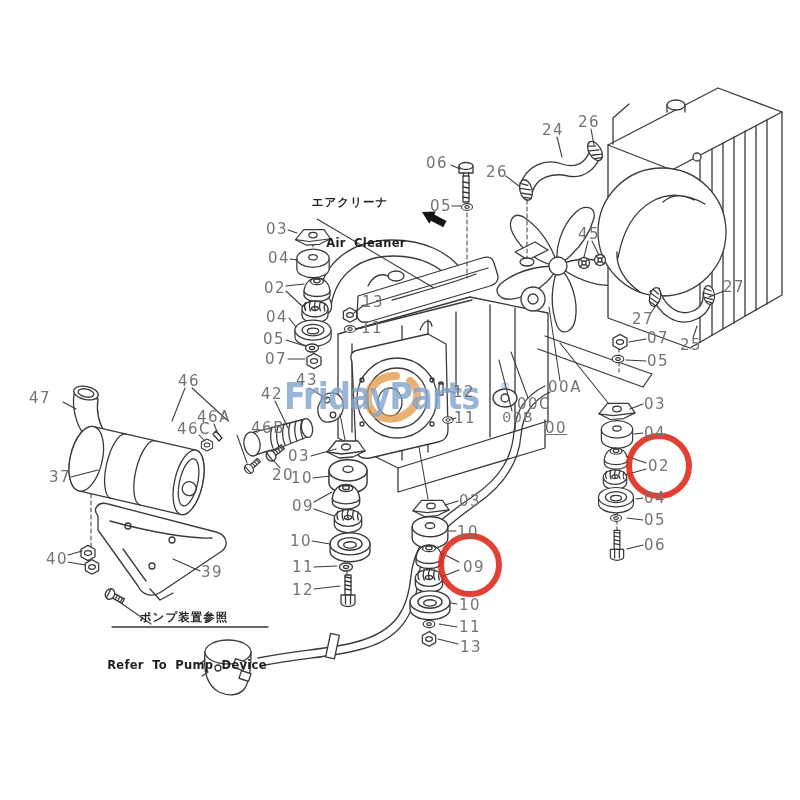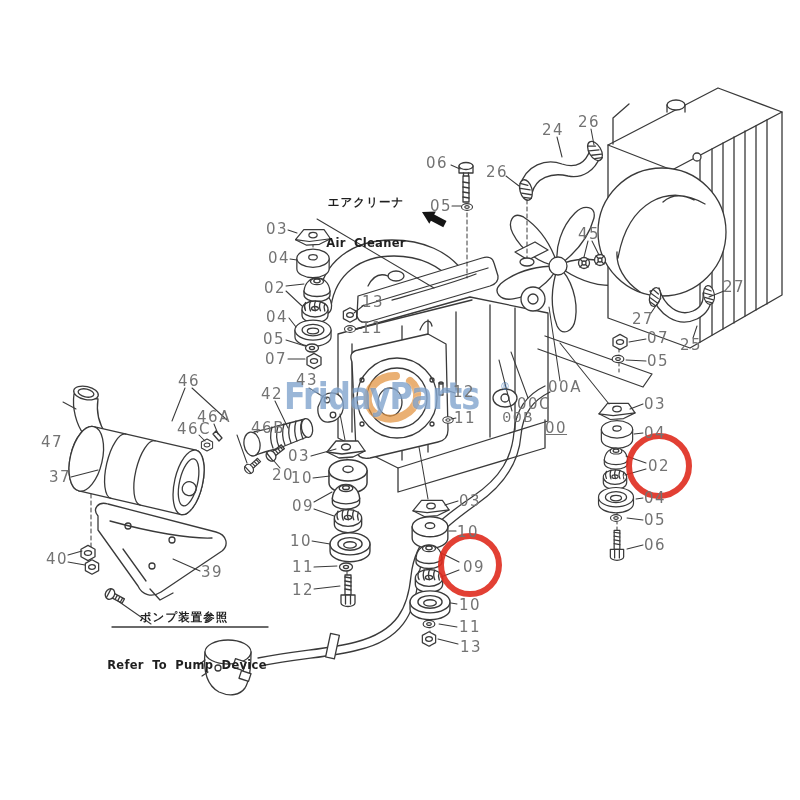--- a/index.html
+++ b/index.html
@@ -317,21 +317,21 @@
       <div class="callout" style="left: 658px; top: 338px;">07</div>
       <div class="callout" style="left: 658px; top: 361px;">05</div>
       <div class="callout" style="left: 277px; top: 229px;">03</div>
       <div class="callout" style="left: 279px; top: 258px;">04</div>
       <div class="callout" style="left: 275px; top: 288px;">02</div>
       <div class="callout" style="left: 277px; top: 317px;">04</div>
       <div class="callout" style="left: 274px; top: 339px;">05</div>
       <div class="callout" style="left: 276px; top: 359px;">07</div>
       <div class="callout" style="left: 373px; top: 302px;">13</div>
       <div class="callout" style="left: 372px; top: 328px;">11</div>
-      <div class="callout" style="left: 52px; top: 398px; margin-top: 44px;">47</div>
+      <div class="callout" style="left: 40px; top: 398px;">47</div>
       <div class="callout" style="left: 60px; top: 477px;">37</div>
       <div class="callout" style="left: 57px; top: 559px;">40</div>
       <div class="callout" style="left: 212px; top: 572px;">39</div>
       <div class="callout" style="left: 189px; top: 381px;">46</div>
       <div class="callout" style="left: 214px; top: 417px; text-align: right;">46A</div>
       <div class="callout" style="left: 194px; top: 429px;">46C</div>
       <div class="callout" style="left: 236px; top: 428px; margin-left: 32px;">46B</div>
       <div class="callout" style="left: 272px; top: 394px;">42</div>
       <div class="callout" style="left: 307px; top: 380px;">43</div>
       <div class="callout" style="left: 283px; top: 475px;">20</div>
@@ -356,20 +356,20 @@
       <div class="callout" style="left: 470px; top: 501px;">03</div>
       <div class="callout" style="left: 468px; top: 532px;">10</div>
       <div class="callout" style="left: 474px; top: 567px;">09</div>
       <div class="callout" style="left: 470px; top: 605px;">10</div>
       <div class="callout" style="left: 470px; top: 627px;">11</div>
       <div class="callout" style="left: 471px; top: 647px;">13</div>
       <div class="highlight-ring" style="left: 659px; top: 466px; width: 54px; height: 54px; border-color: rgb(223, 43, 30);"></div>
       <div class="highlight-ring" style="left: 470px; top: 565px; width: 52px; height: 52px; border-color: rgb(223, 43, 30);"></div>
     </div>
 
-  <div class="annot jp" style="left:366px;top:202px">エアクリーナ</div>
+  <div class="annot jp" style="left:350px;top:202px">エアクリーナ</div>
   <div class="annot en" style="left:366px;top:215px">Air Cleaner</div>
   <div class="annot jp" style="left:184px;top:617px">ポンプ装置参照</div>
   <div class="annot en" style="left:187px;top:637px">Refer To Pump Device</div>
 
   <div class="watermark">FridayParts</div>
   <span class="wm-reg">®</span>
 </div>
 
 </body></html>

